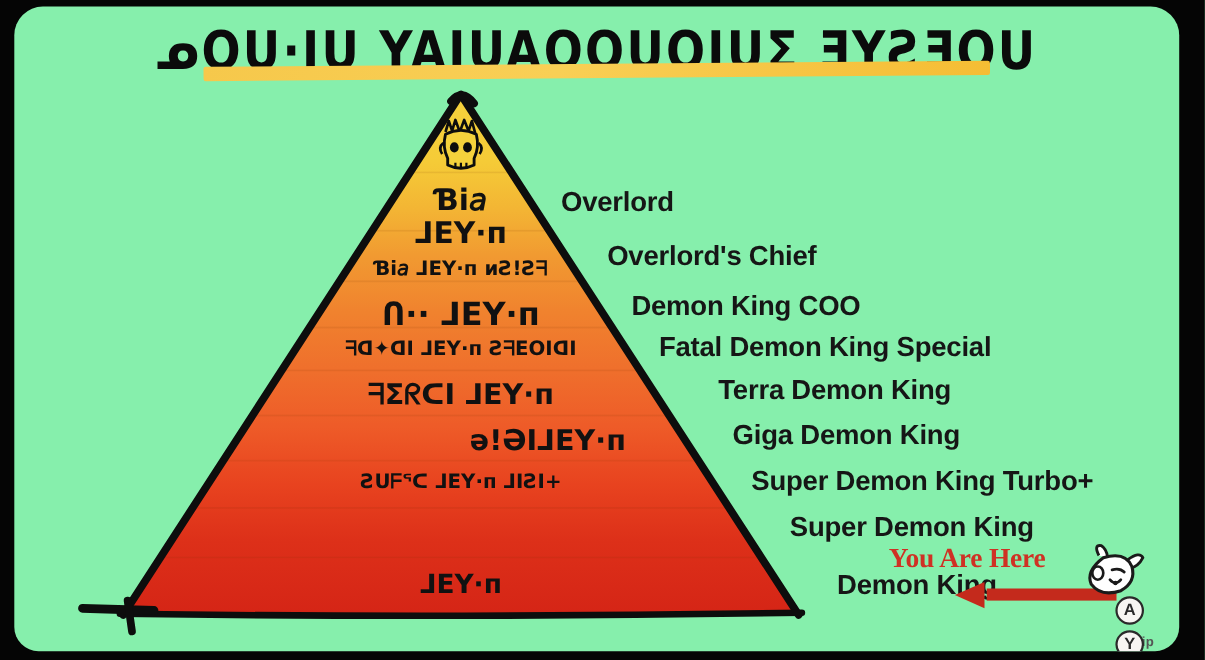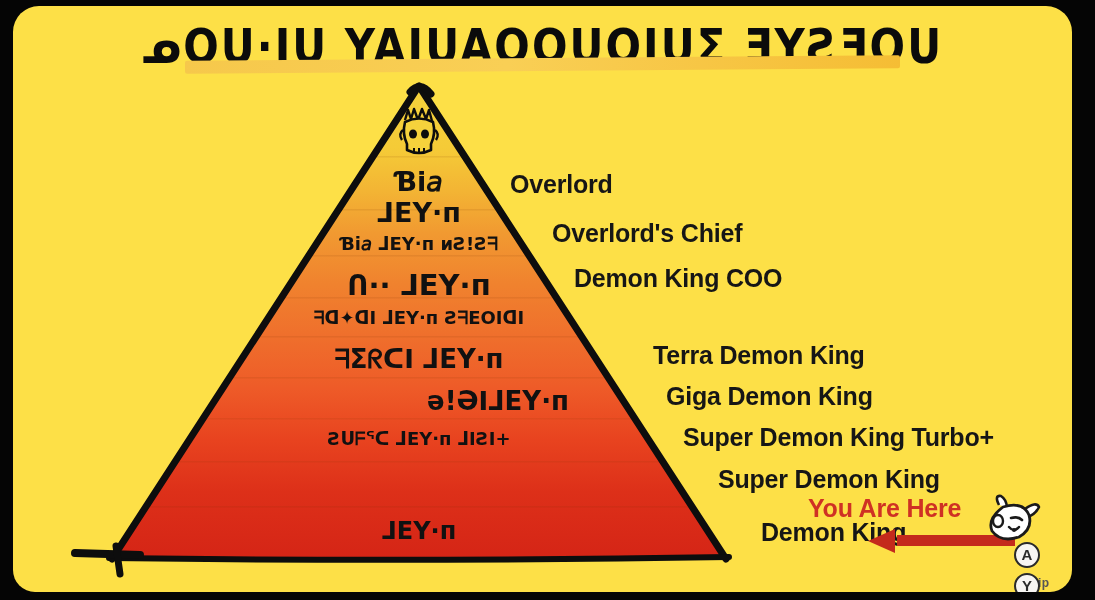--- a/index.html
+++ b/index.html
@@ -12,21 +12,21 @@
   #screen {
     position:relative;
     width:1095px; height:600px;
     background:#050505;
   }
   
   #panel {
     position:absolute;
     left:13px; top:6px;
     width:1059px; height:586px;
-    background:#fde047;
+    background:#86efac;
     border-radius:26px 26px 22px 22px;
     overflow:hidden;
   }
   
   #title-block {
     position:absolute;
     left:0; top:12px; width:1059px;
     text-align:center;
     pointer-events:none;
   }
@@ -72,21 +72,21 @@
     font-family:"Liberation Sans", sans-serif;
     font-weight:bold;
     font-size:25px;
     color:#161616;
     white-space:nowrap;
     letter-spacing:-0.2px;
   }
   #you-are-here {
     position:absolute;
     left:795px; top:488px;
-    font-family:Liberation Sans, sans-serif;
+    font-family:Liberation Serif, serif;
     font-weight:bold;
     font-size:25px;
     color:#cf3124;
     white-space:nowrap;
     letter-spacing:-0.2px;
   }
   #here-arrow { position:absolute; left:852px; top:515px; }
   
   #mascot { position:absolute; left:968px; top:487px; }
   
@@ -191,20 +191,21 @@
       <div class="tier-glyph" style="left:266px; top:301px; width:280px; font-size:18px;">ᖷᗡ✦ᗡⵏ ᒧEY·ᴨ ƧᖷEOIᗡⵏ</div>
       <div class="tier-glyph" style="left:266px; top:338px; width:280px; font-size:26px;">ᖷƩᖇᑕⵏ ᒧEY·ᴨ</div>
       <div class="tier-glyph" style="left:256px; top:380px; width:300px; font-size:26px;text-align:right;">ə!ƏⵏᒧEY·ᴨ</div>
       <div class="tier-glyph" style="left:206px; top:422px; width:400px; font-size:18px;">Ƨᑌᖴᕐᑕ ᒧEY·ᴨ ᒧⵏƧI+</div>
       <div class="tier-glyph" style="left:316px; top:511px; width:180px; font-size:24px;">ᒧEY·ᴨ</div>
     </div>
 
     <div class="rank-label" style="left:497px; top:164px;">Overlord</div>
     <div class="rank-label" style="left:539px; top:213px;">Overlord's Chief</div>
     <div class="rank-label" style="left:561px; top:258px;">Demon King COO</div>
+    <div class="rank-label" style="left:586px; top:296px;">Fatal Demon King Special</div>
     <div class="rank-label" style="left:640px; top:335px;">Terra Demon King</div>
     <div class="rank-label" style="left:653px; top:376px;">Giga Demon King</div>
     <div class="rank-label" style="left:670px; top:417px;">Super Demon King Turbo+</div>
     <div class="rank-label" style="left:705px; top:459px;">Super Demon King</div>
     <div class="rank-label" style="left:748px; top:512px;">Demon King</div>
 
     <div id="you-are-here">You Are Here</div>
     <svg id="here-arrow" width="152" height="34">
       <rect x="32" y="14" width="118" height="11" fill="#c42a1c"></rect>
       <polygon points="30,8 30,32 3,20" fill="#c42a1c"></polygon>

